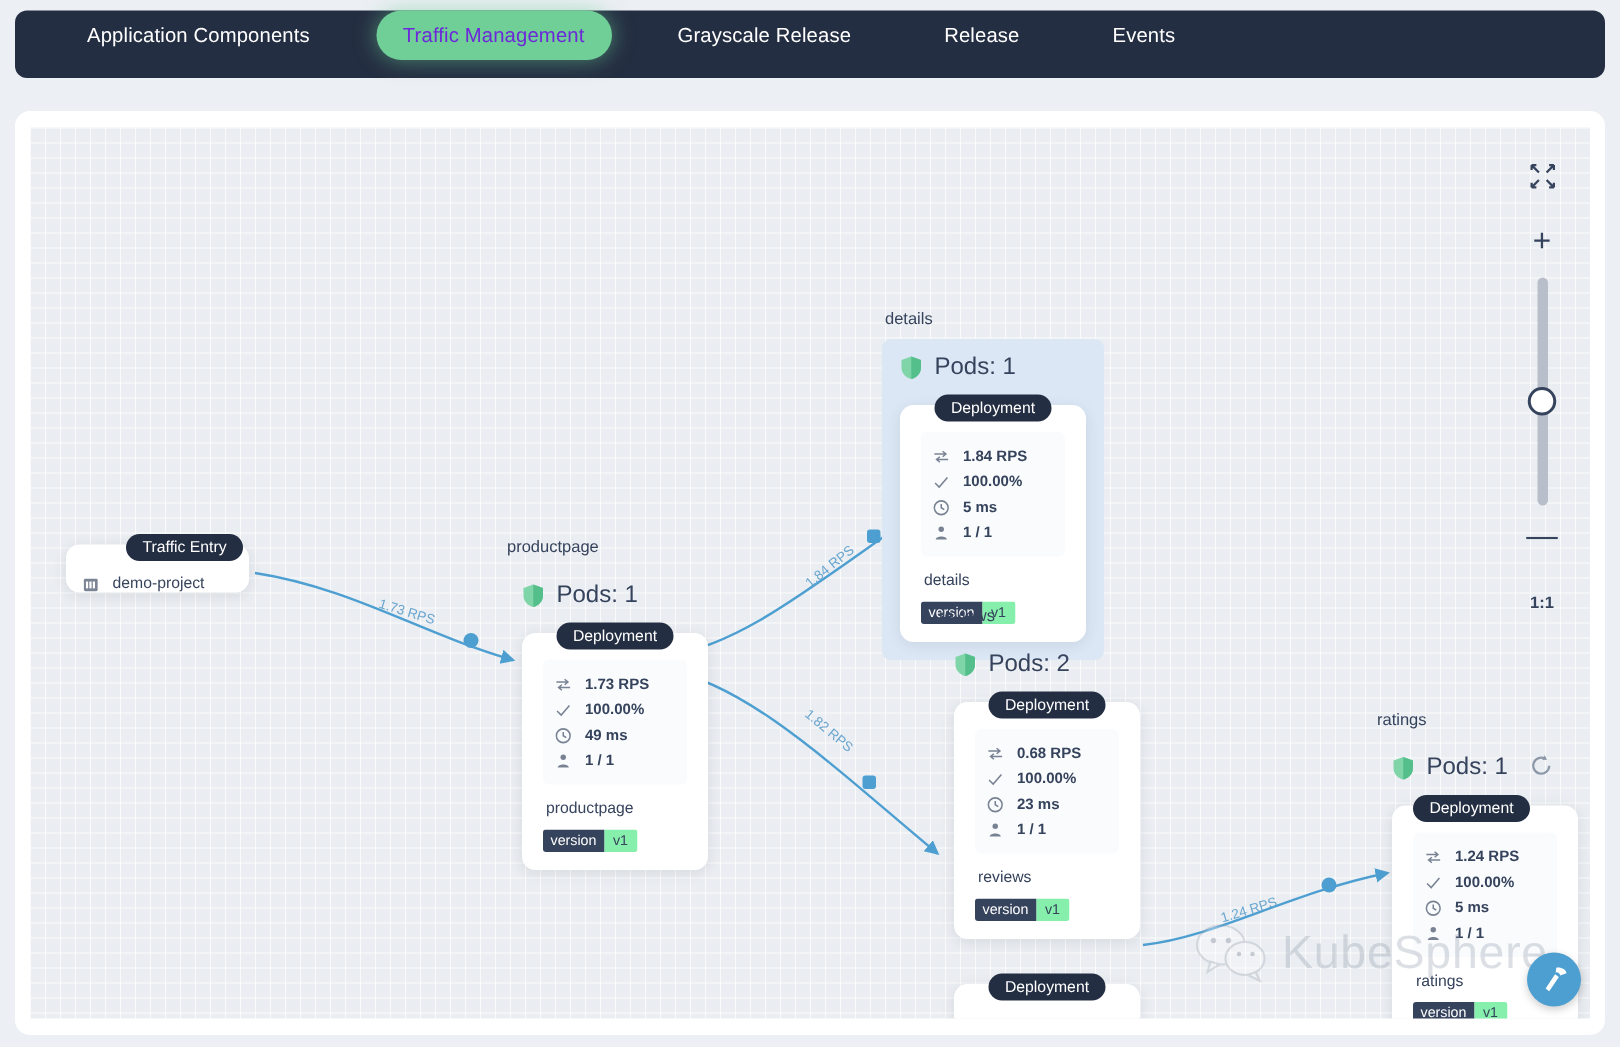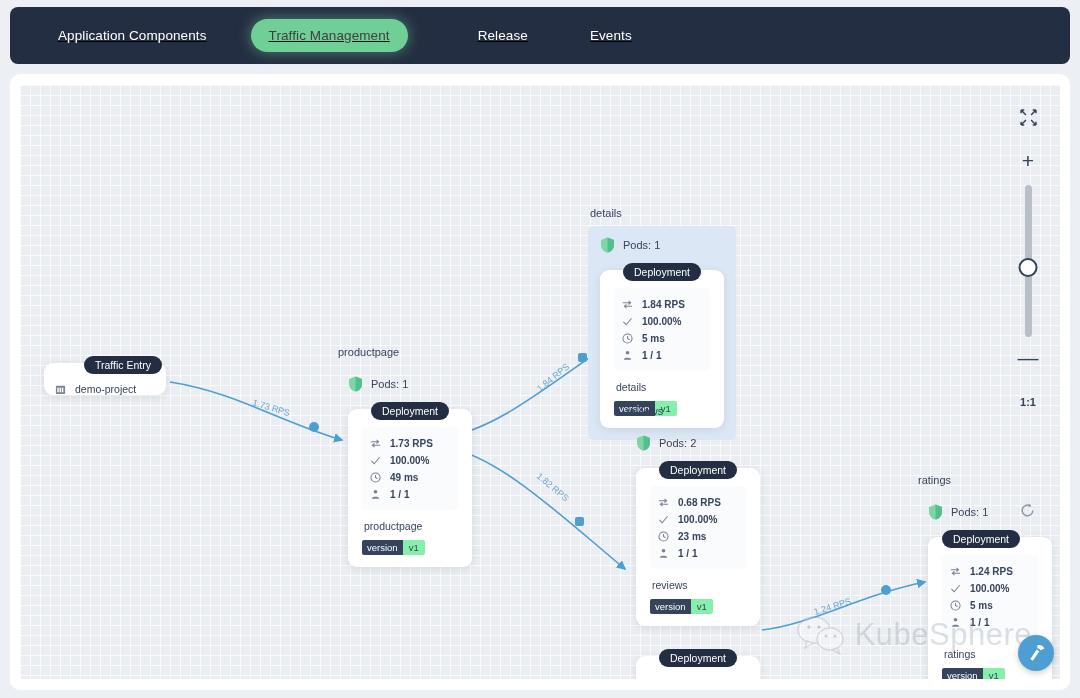--- a/index.html
+++ b/index.html
@@ -6,37 +6,37 @@
   html, body {
     width: 1080px; height: 698px;
     background: #eceff4;
     font-family: "Liberation Sans", sans-serif;
     overflow: hidden;
   }
 
   
   .navbar {
     position: absolute; left: 10px; top: 7px;
-    width: 1060px; height: 57px;
+    width: 1060px; height: 45px;
     background: #242e42;
     border-radius: 8px;
-    display: flex; align-items: center; text-decoration: underline;
+    display: flex; align-items: flex-start;
   }
   .nav-item {
     color: #ffffff;
     font-size: 13.5px;
     padding: 9px 18px;
     border-radius: 18px;
     white-space: nowrap;
     cursor: pointer;
     letter-spacing: .1px;
   }
   .nav-item.active {
     background: #6fcf97;
-    color: #404040;
+    color: #6d28d9;
     box-shadow: 0 0 14px rgba(111,207,151,.55);
   }
   .nav-sp-1 { width: 30px; }
   .nav-sp { width: 26px; }
 
   
   .card {
     position: absolute; left: 10px; top: 74px;
     width: 1060px; height: 616px;
     background: #ffffff;
@@ -61,21 +61,21 @@
     margin-bottom: 7px; padding-left: 2px;
   }
   .group-box {
     position: relative;
     border-radius: 6px;
     padding: 10px 12px 12px 12px;
   }
   .group-box.selected { background: #dce7f5; }
 
   .pods-row { display: flex; align-items: center; gap: 8px; height: 18px; }
-  .pods-label { font-size: 11px; color: #36435c; }
+  .pods-label { font-size: 16px; color: #36435c; }
   .shield-icon { width: 15px; height: 16px; display: block; }
   .refresh-btn {
     position: absolute; right: 10px; top: 9px;
     width: 17px; height: 17px; cursor: pointer;
   }
 
   .deploy-badge {
     position: relative;
     margin: 9px 0 -11px 0;
     background: #242e42;
@@ -175,20 +175,21 @@
 </style>
 </head>
 <body>
 
 <div class="navbar">
   <div class="nav-sp-1"></div>
   <div class="nav-item">Application Components</div>
   <div class="nav-sp"></div>
   <div class="nav-item active">Traffic Management</div>
   <div class="nav-sp"></div>
+  <div class="nav-item">Grayscale Release</div>
   <div class="nav-sp"></div>
   <div class="nav-item">Release</div>
   <div class="nav-sp"></div>
   <div class="nav-item">Events</div>
 </div>
 
 <div class="card">
 <div class="canvas">
 
   <svg class="edges" viewBox="0 0 1040 594">
@@ -223,21 +224,21 @@
       <svg class="metric-ico" viewBox="0 0 12 12">
         <rect x="1" y="2" width="10" height="9" rx="1" fill="#36435c"></rect>
         <rect x="2.5" y="4" width="1.6" height="5" fill="#fff"></rect>
         <rect x="5" y="4" width="1.6" height="5" fill="#fff"></rect>
         <rect x="7.5" y="4" width="1.6" height="5" fill="#fff"></rect>
       </svg>
       <span class="entry-name">demo-project</span>
     </div>
   </div>
 
-  <div class="group" style="left:316px; top:261px;">
+  <div class="group" style="left:316px; top:274px;">
     <div class="group-title">productpage</div>
     <div class="group-box">
       <div class="pods-row">
         <svg class="shield-icon" viewBox="0 0 15 16">
           <path d="M7.5 0.6 L14 3 V8 C14 12 11 15 7.5 15.6 C4 15 1 12 1 8 V3 Z" fill="#7fd4a8"></path>
           <path d="M7.5 0.6 L14 3 V8 C14 12 11 15 7.5 15.6 Z" fill="#55bf8c"></path>
         </svg>
         <span class="pods-label">Pods: 1</span>
       </div>
       <div class="badge-wrap">

